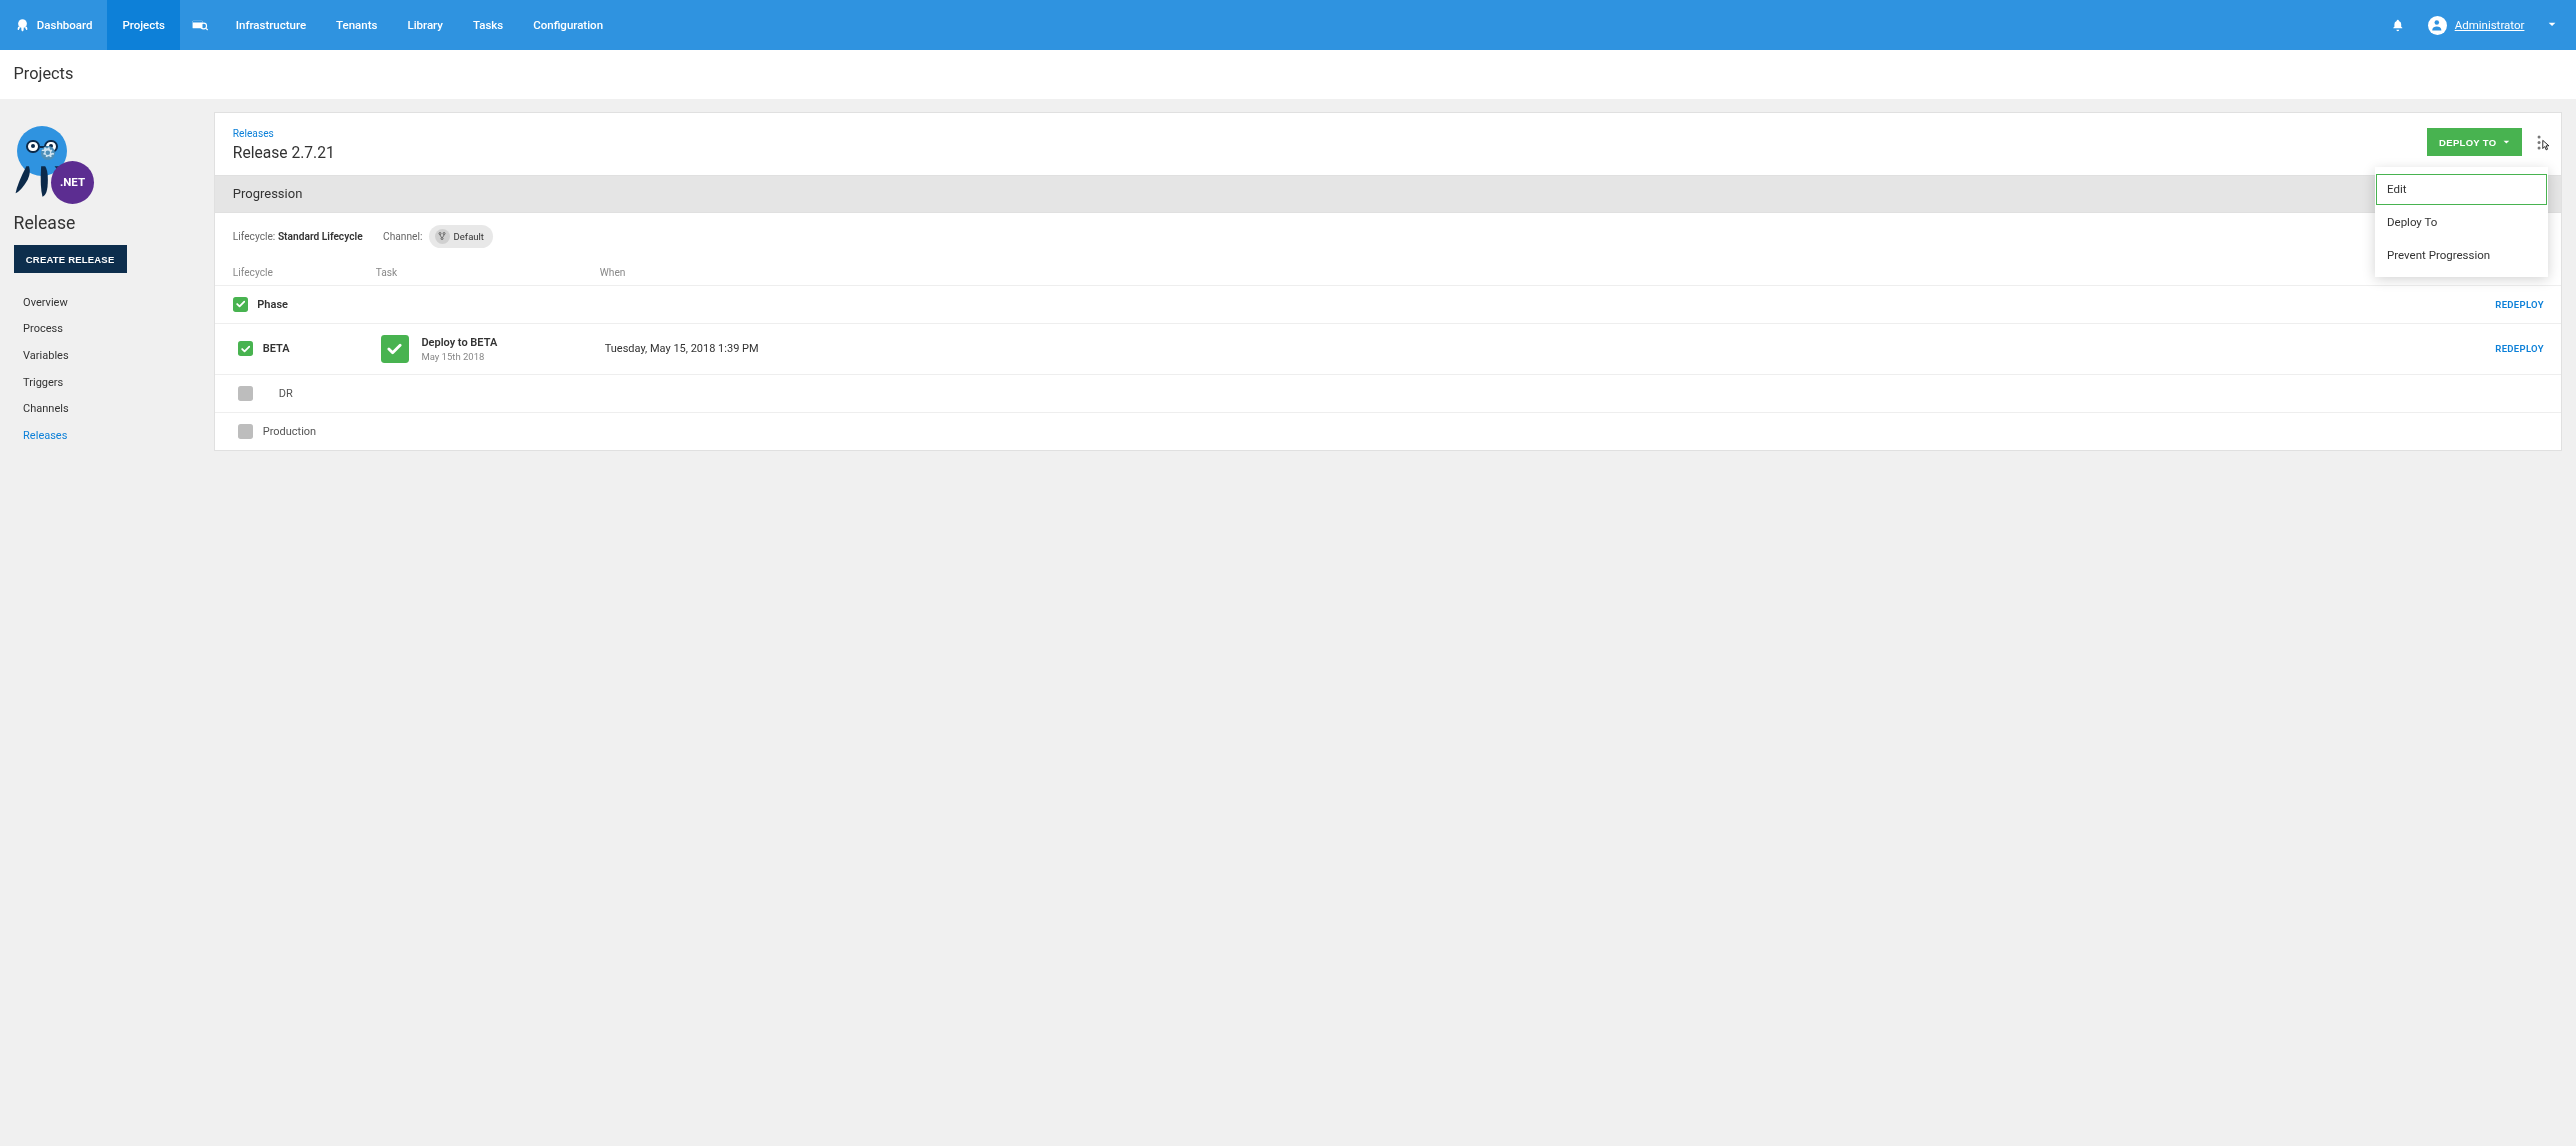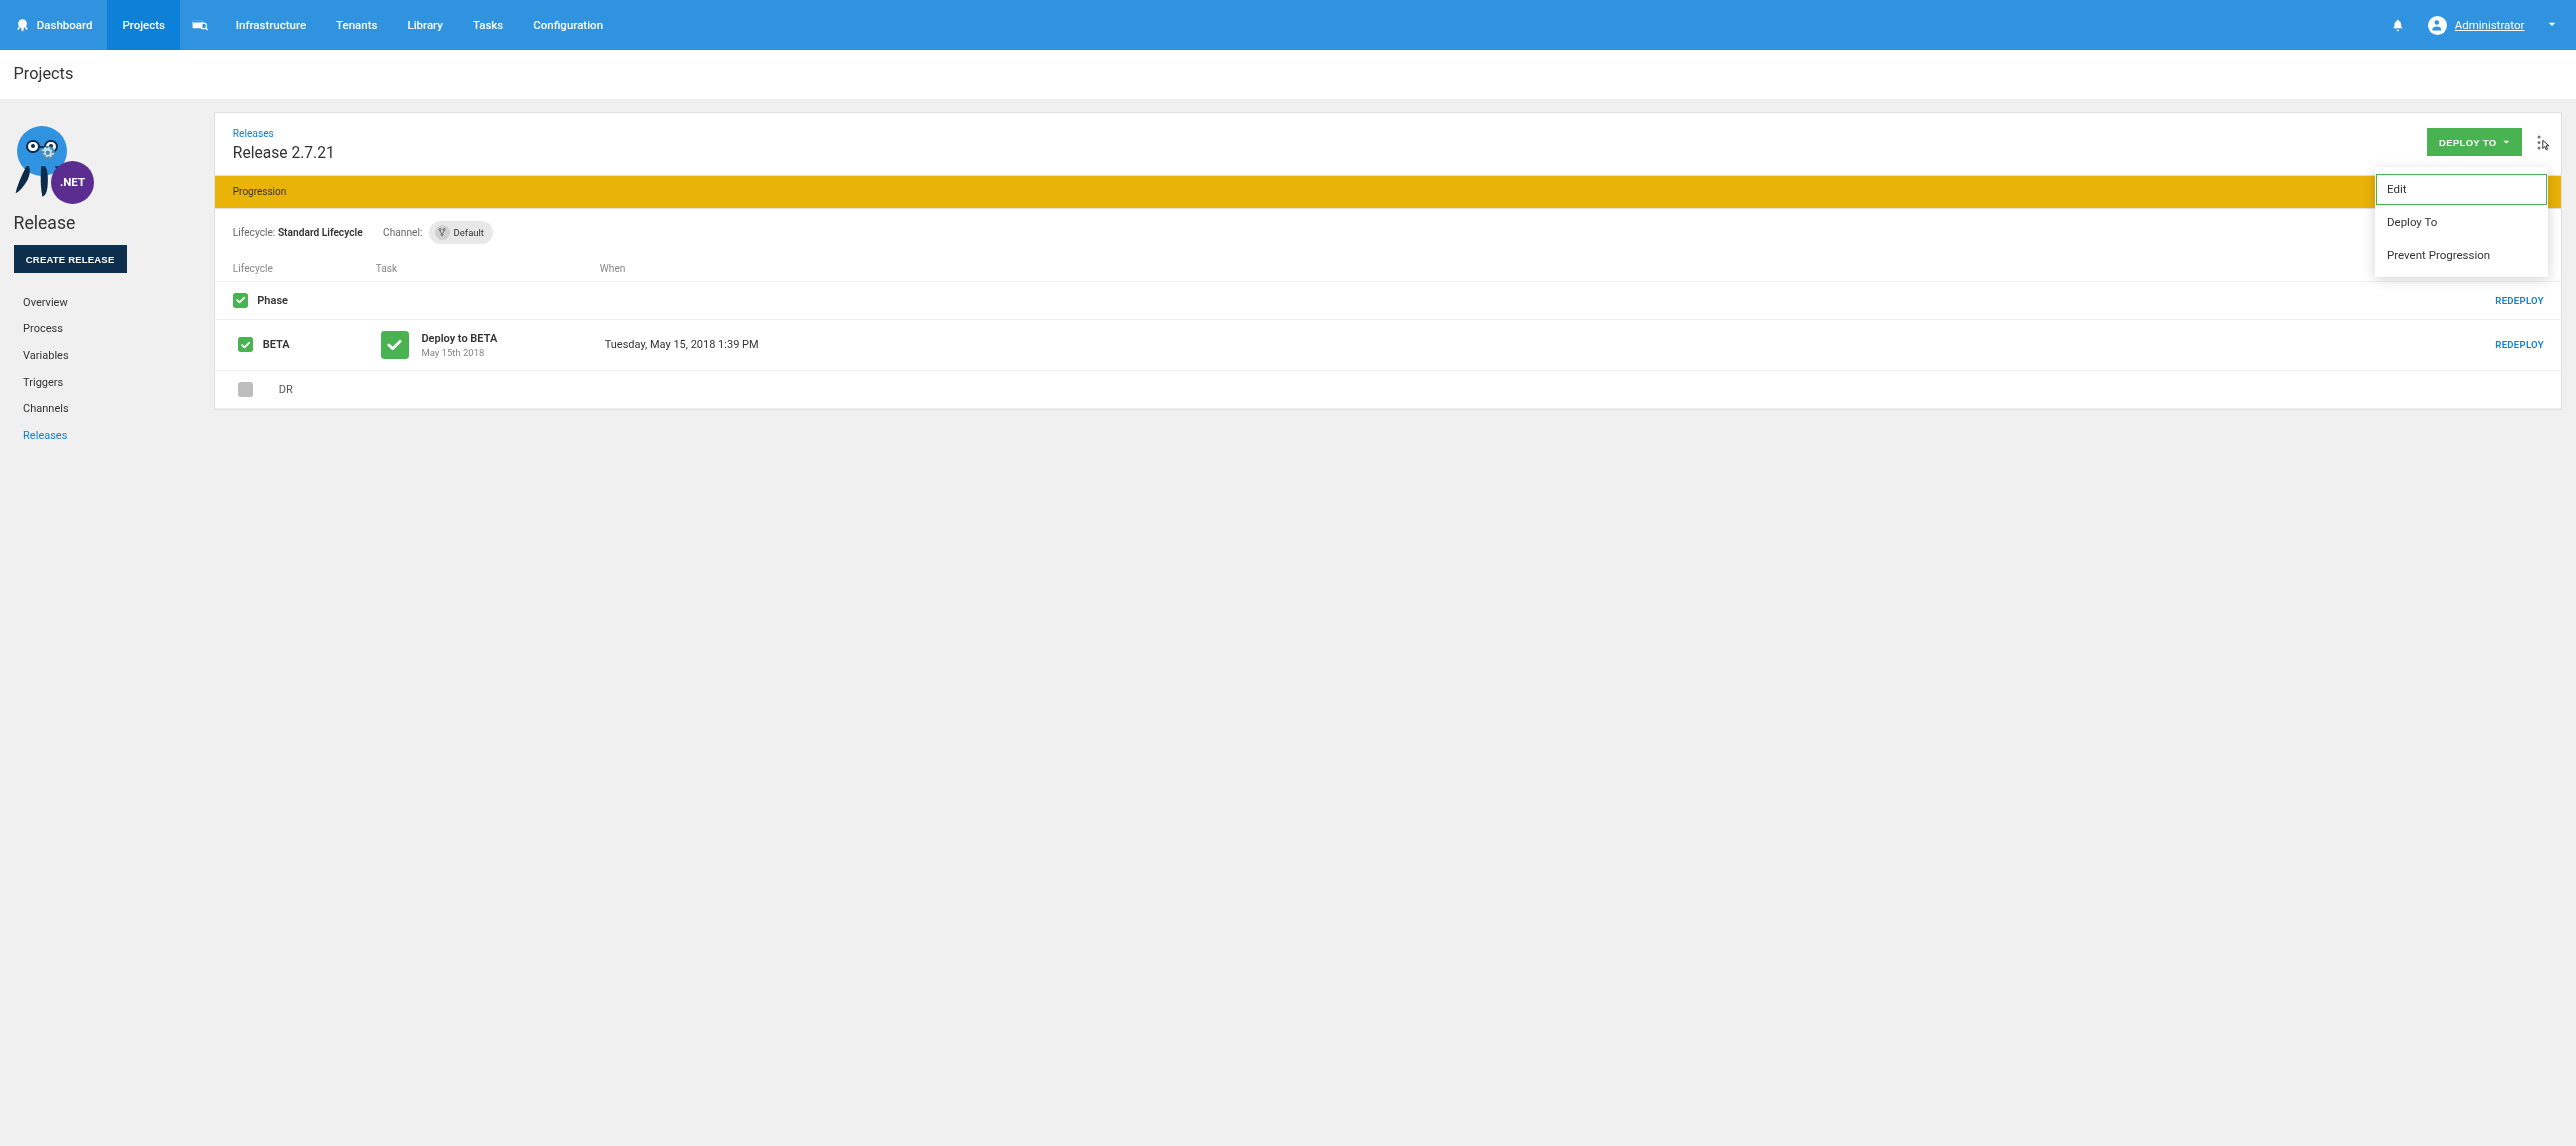--- a/index.html
+++ b/index.html
@@ -86,22 +86,22 @@
   .breadcrumb-link { color:#0d80d8; font-size:10.2px; text-decoration:none; display:block; margin-bottom:4.1px; }
   .release-title { font-size:15.6px; font-weight:400; color:#333; }
   .panel-head-right { display:flex; align-items:center; gap:12.2px; }
   .deploy-btn {
     background:#48b350; color:#fff; border:none; padding:8.1px 12.2px; font-size:9.5px; font-weight:600; letter-spacing:0.3px; cursor:pointer;
     display:flex; align-items:center; gap:6.8px;
   }
   .kebab-btn { background:none; border:none; cursor:pointer; padding:2.7px; position:relative; }
   .cursor-glyph { position:absolute; right:-6.8px; top:6.8px; font-size:9.5px; color:#000; }
   .section-header {
-    background:#eab308; border-top:0.7px solid #e0e0e0; border-bottom:0.7px solid #e0e0e0;
-    padding:10.2px 17.6px; font-size:10px; font-weight:400; color:#333;
+    background:#e5e5e5; border-top:0.7px solid #e0e0e0; border-bottom:0.7px solid #e0e0e0;
+    padding:10.2px 17.6px; font-size:13px; font-weight:400; color:#333;
   }
   .meta-row { padding:12.2px 17.6px; display:flex; align-items:center; gap:20.4px; font-size:10.2px; color:#555; }
   .meta-row .label { color:#666; }
   .meta-row .val { font-weight:600; color:#333; }
   .channel-pill {
     display:inline-flex; align-items:center; gap:4px; background:#e8e8e8; border-radius:12.2px; padding:4.1px 9.5px 4.1px 5.4px; font-size:9.5px; color:#333;
   }
   .channel-pill .ic { width:15px; height:15px; border-radius:50%; background:#d0d0d0; display:flex; align-items:center; justify-content:center; }
   .table { width:100%; }
   .thead { display:flex; padding:6.8px 17.6px; color:#888; font-size:10.2px; border-bottom:0.7px solid #eee; }
@@ -349,17 +349,24 @@
       </div>
 
       <div class="trow indent1">
         <span class="check-sq grey"></span>
         <div class="col-life" style="width:118px;margin-left:16px;"><span class="phase-name" style="font-weight:400;color:#555;">DR</span></div>
         <div class="col-task"></div>
         <div class="col-when"></div>
         <div class="col-act"></div>
       </div>
 
+      <div class="trow indent1" style="border-bottom:none;">
+        <span class="check-sq grey"></span>
+        <div class="col-life" style="width:118px;"><span class="phase-name" style="font-weight:400;color:#555;">Production</span></div>
+        <div class="col-task"></div>
+        <div class="col-when"></div>
+        <div class="col-act"></div>
+      </div>
 
     </div>
   </div>
 </div>
 
 
 </body></html>

